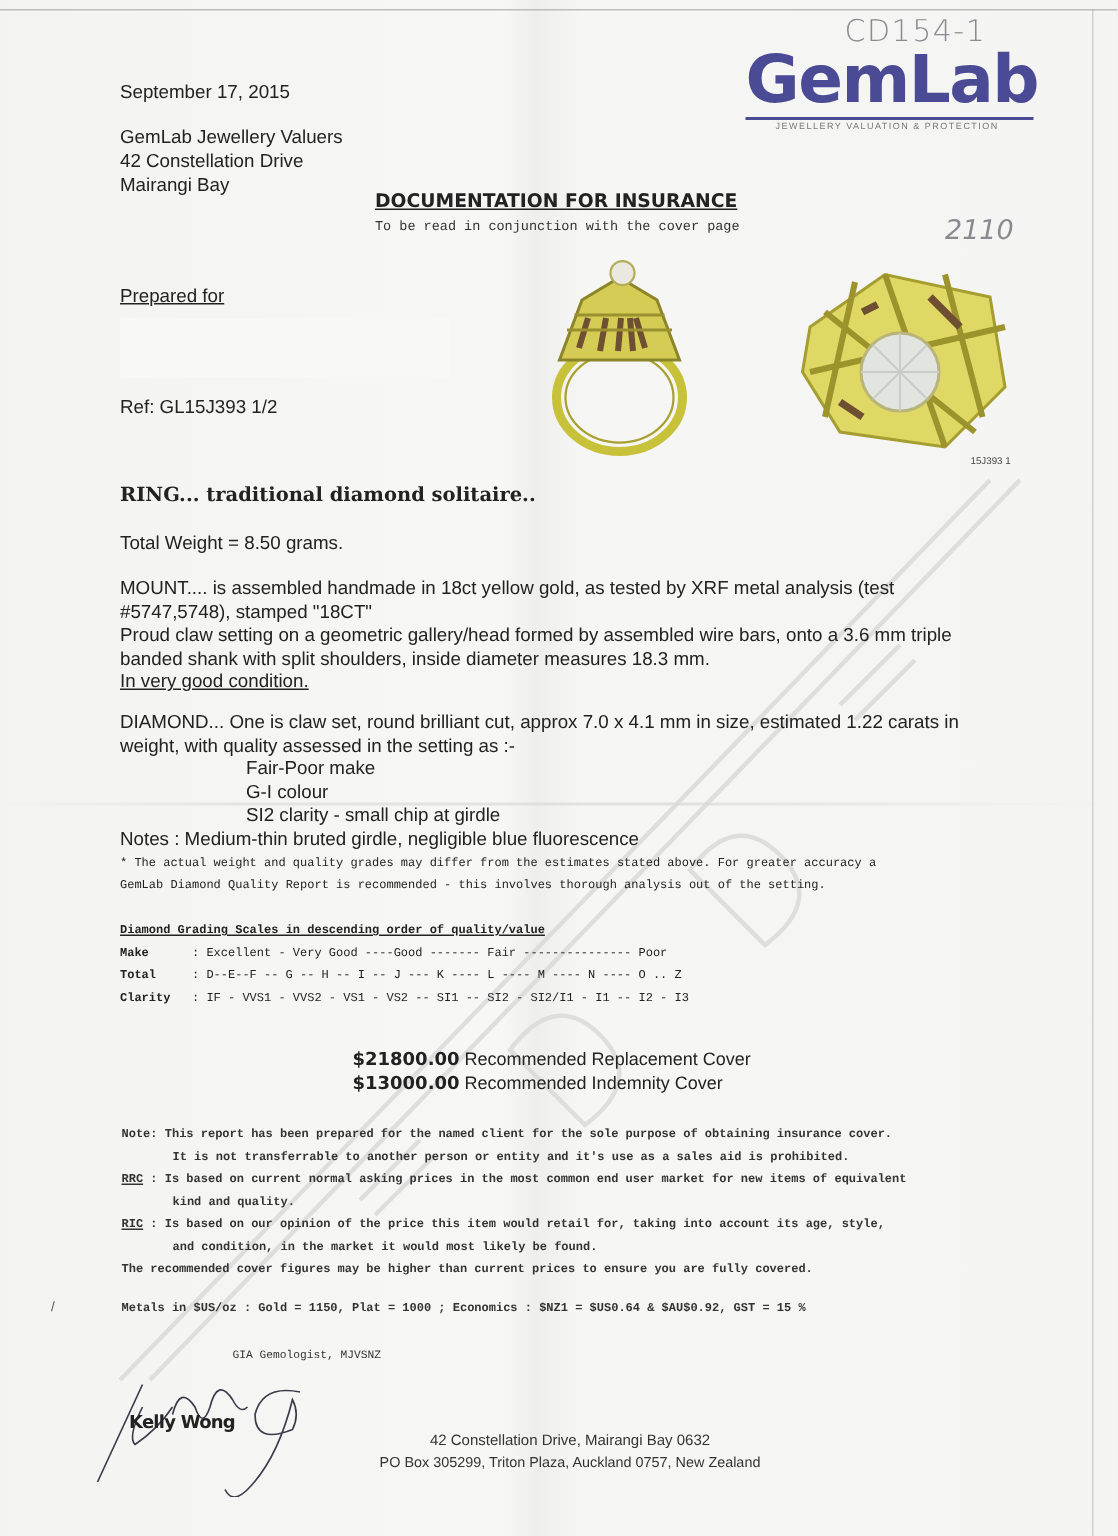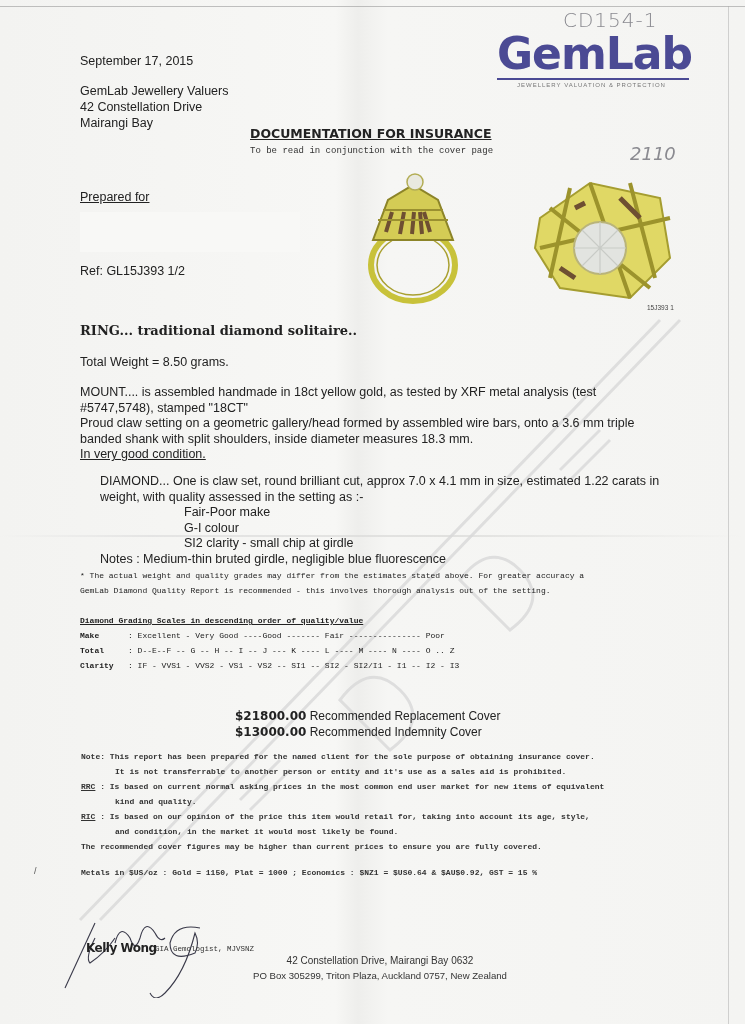--- a/index.html
+++ b/index.html
@@ -49,40 +49,40 @@
   .img-caption { left: 647px; top: 304px; font-size: 6.5px; color: #444; }
 
   .ring-heading { left: 80px; top: 323px; font-family: "DejaVu Serif", serif; font-weight: bold; font-size: 13px; }
   .total-weight { left: 80px; top: 354px; }
 
   .mount { left: 80px; top: 385px; width: 600px; }
   .mount div { line-height: 15.5px; }
   .underline { text-decoration: underline; }
 
   .diamond { left: 80px; top: 474px; width: 600px; }
-  .diamond div { line-height: 15.5px; margin-left: 20px; }
+  .diamond div { line-height: 15.5px; }
   .indent { padding-left: 84px; }
   .disclaimer { left: 80px; top: 568px; width: 640px; font-size: 8px; line-height: 15px; }
 
   .scales { left: 80px; top: 613px; font-size: 8px; line-height: 15px; }
   .scales .scale-title { text-decoration: underline; font-weight: bold; }
   .scale-row { display: flex; }
   .scale-label { width: 48px; font-weight: bold; }
 
-  .covers { left: 235px; top: 698px; font-size: 12px; line-height: 16px; margin-top: 10px; }
+  .covers { left: 235px; top: 698px; font-size: 12px; line-height: 16px; }
   .cover-amt { font-family: "DejaVu Sans", sans-serif; font-weight: bold; font-size: 12px; }
 
   .notes { left: 81px; top: 749px; width: 600px; font-size: 8px; line-height: 15px; font-weight: bold; color: #333; }
   .notes .ind { padding-left: 34px; }
   .notes .u { text-decoration: underline; }
   .metals { left: 81px; top: 868px; font-size: 8px; font-weight: bold; color: #333; }
 
   .signature-svg { left: 60px; top: 918px; width: 160px; height: 80px; }
   .sig-name { left: 86px; top: 941px; font-family: "DejaVu Sans", sans-serif; font-weight: bold; font-size: 12px; letter-spacing: -0.5px; }
-  .sig-title { left: 155px; top: 945px; font-size: 7.5px; color: #333; }
+  .sig-title { left: 155px; top: 900px; font-size: 7.5px; color: #333; }
 
   .footer { left: 170px; top: 953px; width: 420px; text-align: center; font-size: 10px; line-height: 15px; color: #333; }
   .footer div:last-child { font-size: 9.6px; }
 
   .watermark { left: 40px; top: 280px; width: 700px; height: 660px; pointer-events: none; }
   .tick-mark { left: 34px; top: 866px; font-size: 9px; color:#555; }
 </style>
 </head>
 <body>
 

